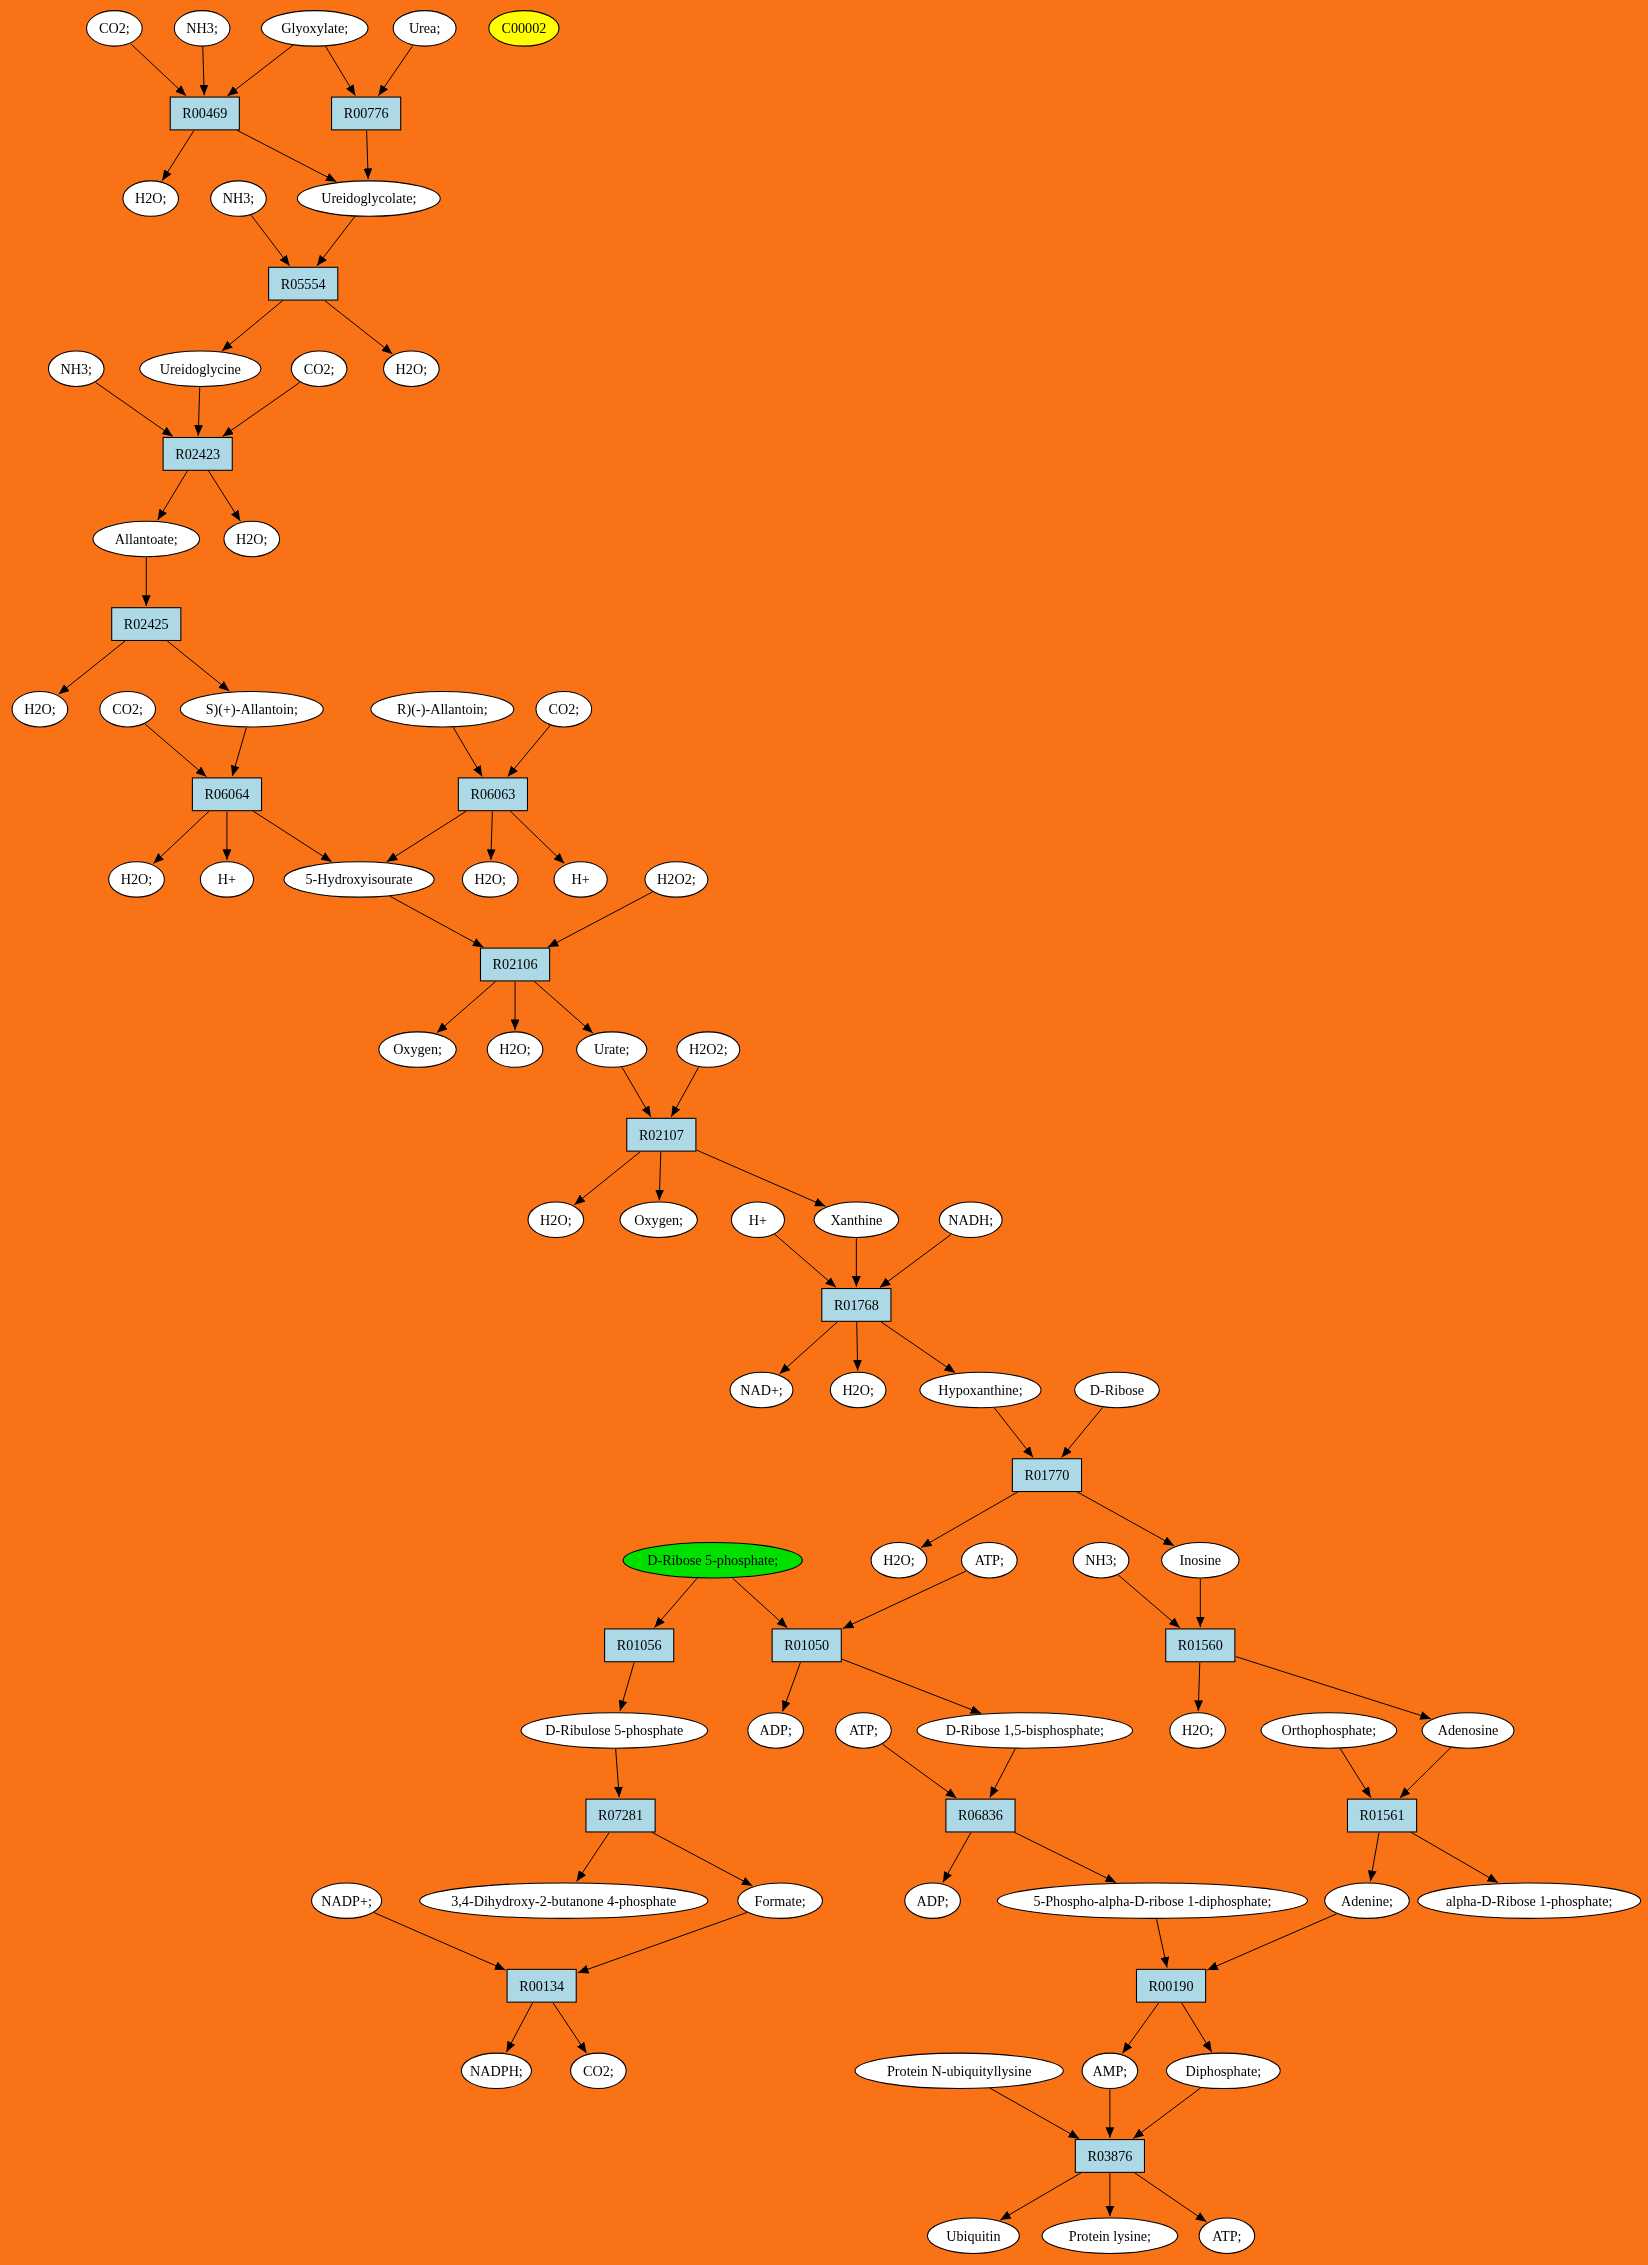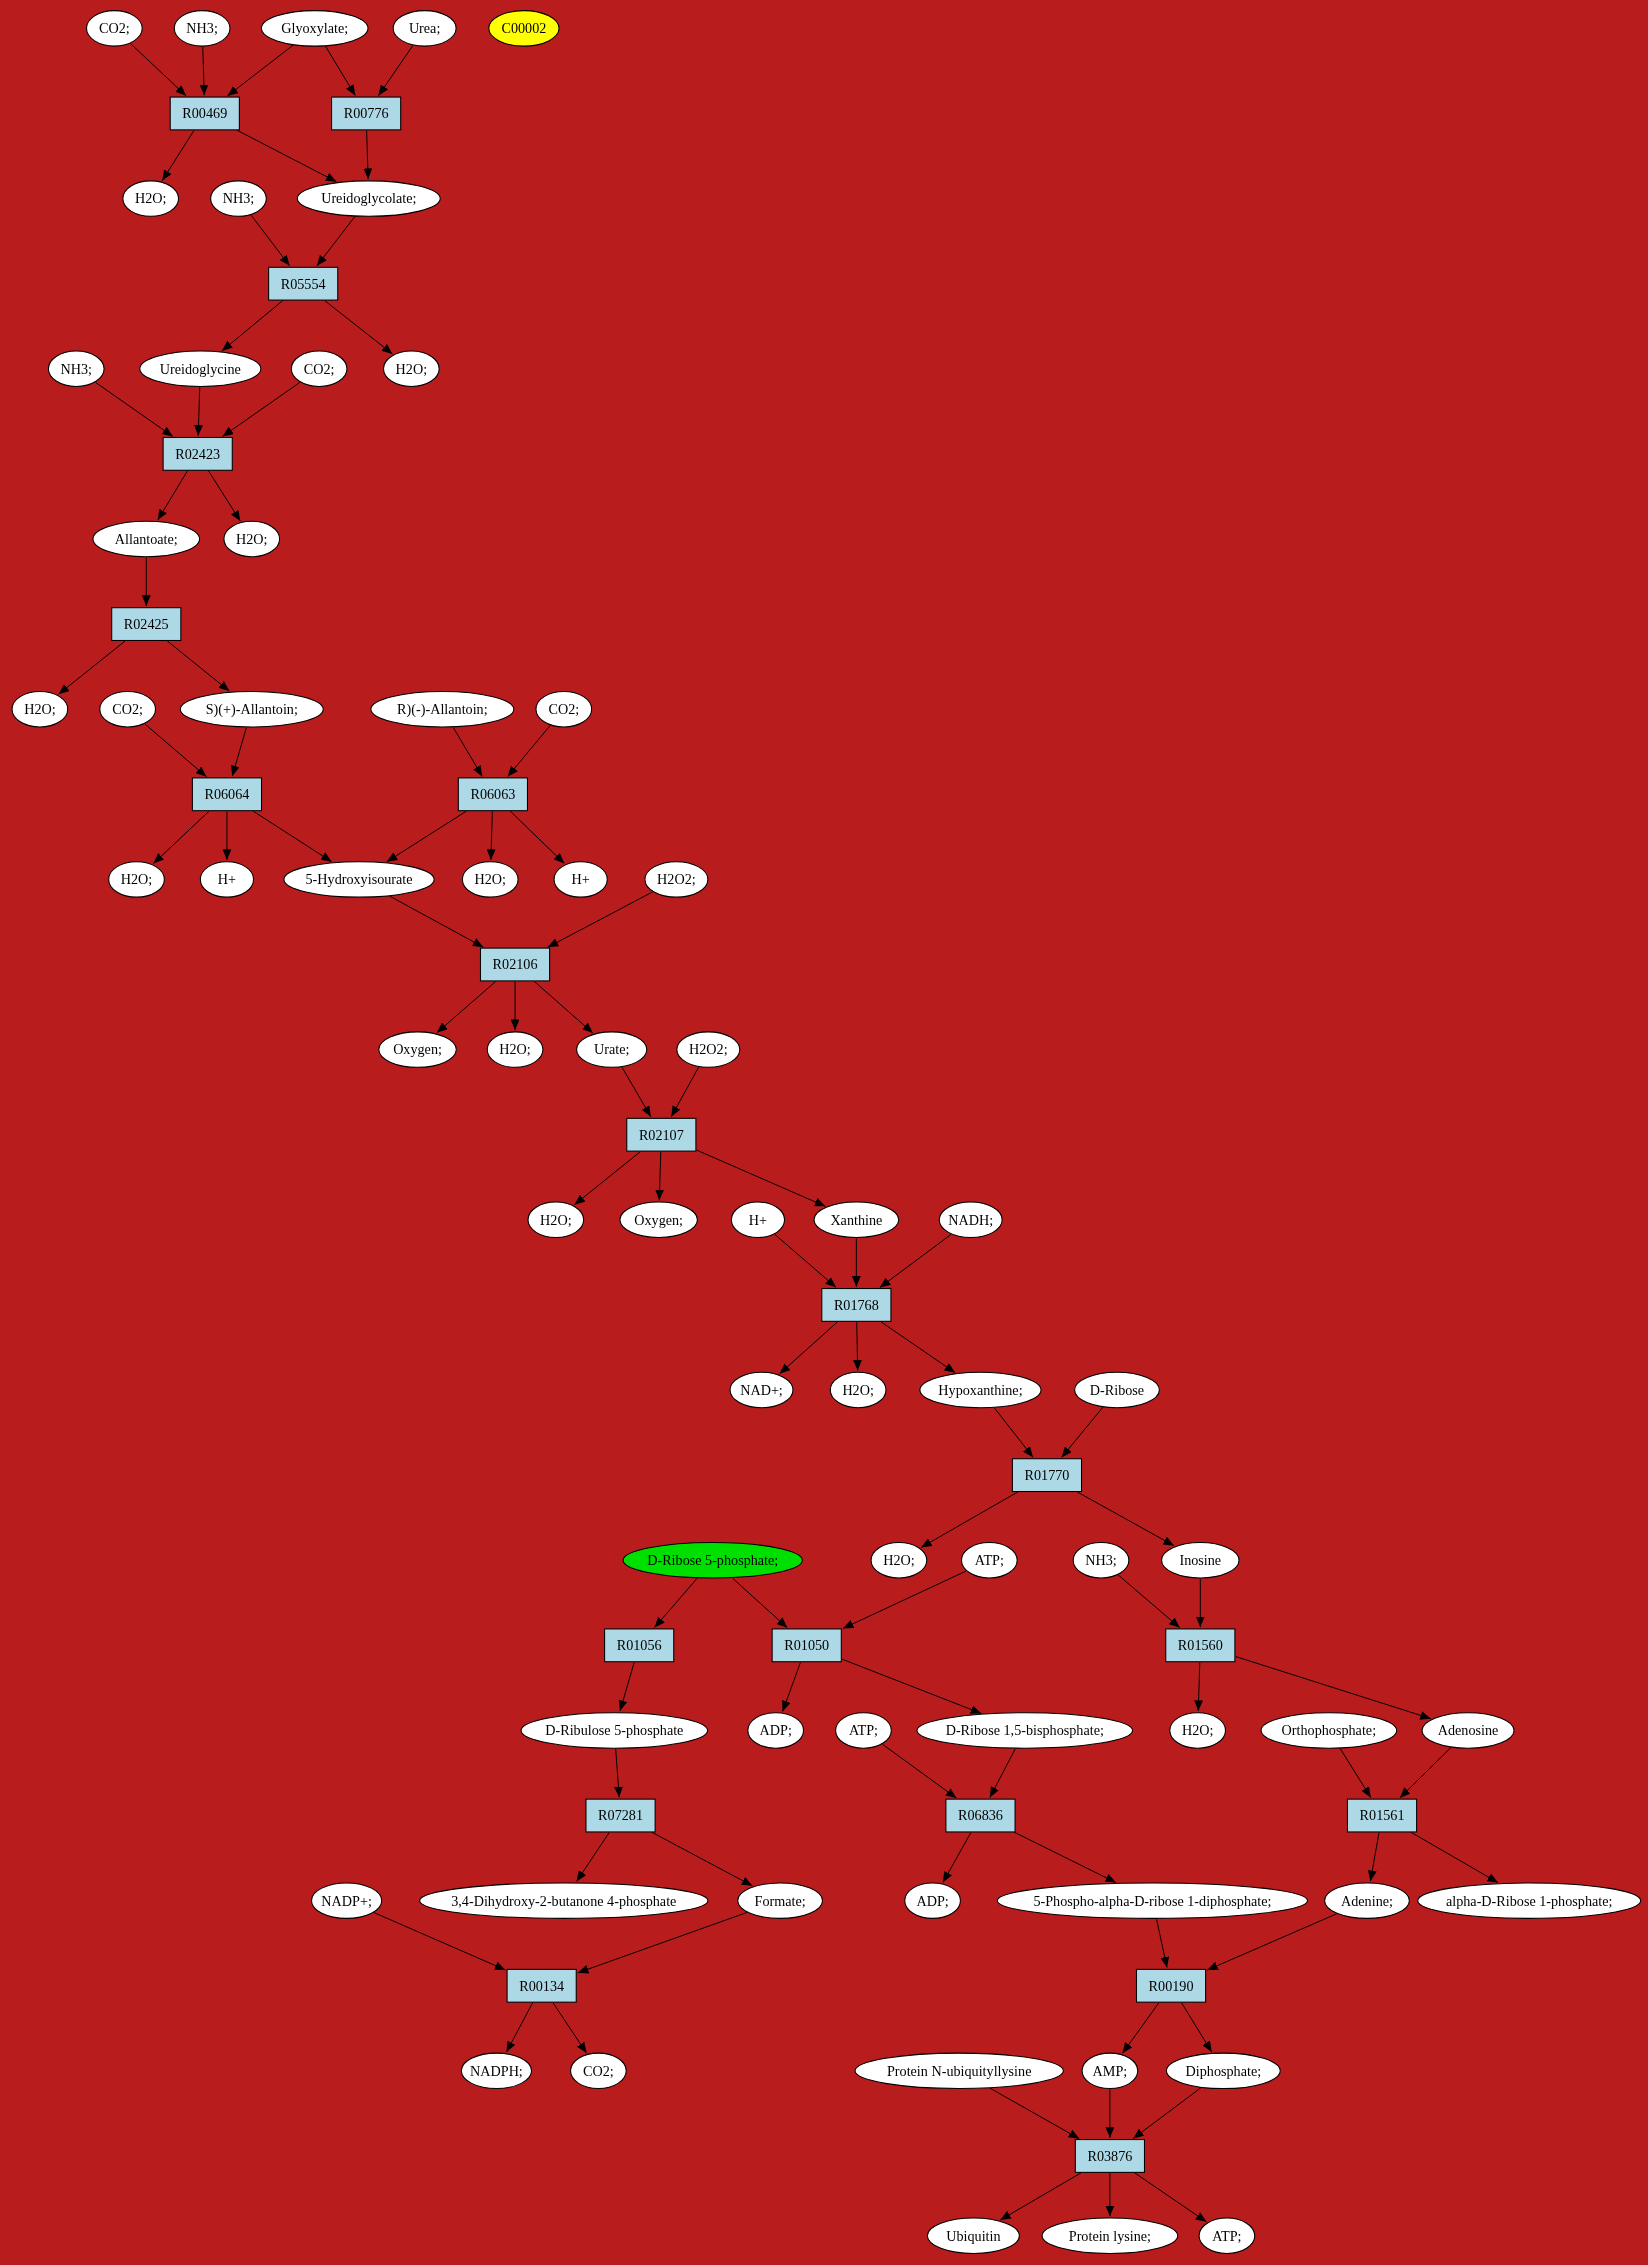--- a/index.html
+++ b/index.html
@@ -4,21 +4,21 @@
 <style>
   html, body {
     margin: 0;
     padding: 0;
     background: #ffffff;
   }
   #canvas-wrap {
     position: relative;
     width: 1648px;
     height: 2265px;
-    background: #b91c1c;
+    background: #f97316;
     font-family: "Liberation Serif", "DejaVu Serif", serif;
   }
   svg text {
     font-family: "Liberation Serif", "DejaVu Serif", serif;
     font-size: 16px;
     fill: #000000;
   }
   svg .edge-line { stroke: #000000; stroke-width: 1.1; fill: none; }
   svg .node-shape { stroke: #000000; stroke-width: 1.2; }
 </style>

